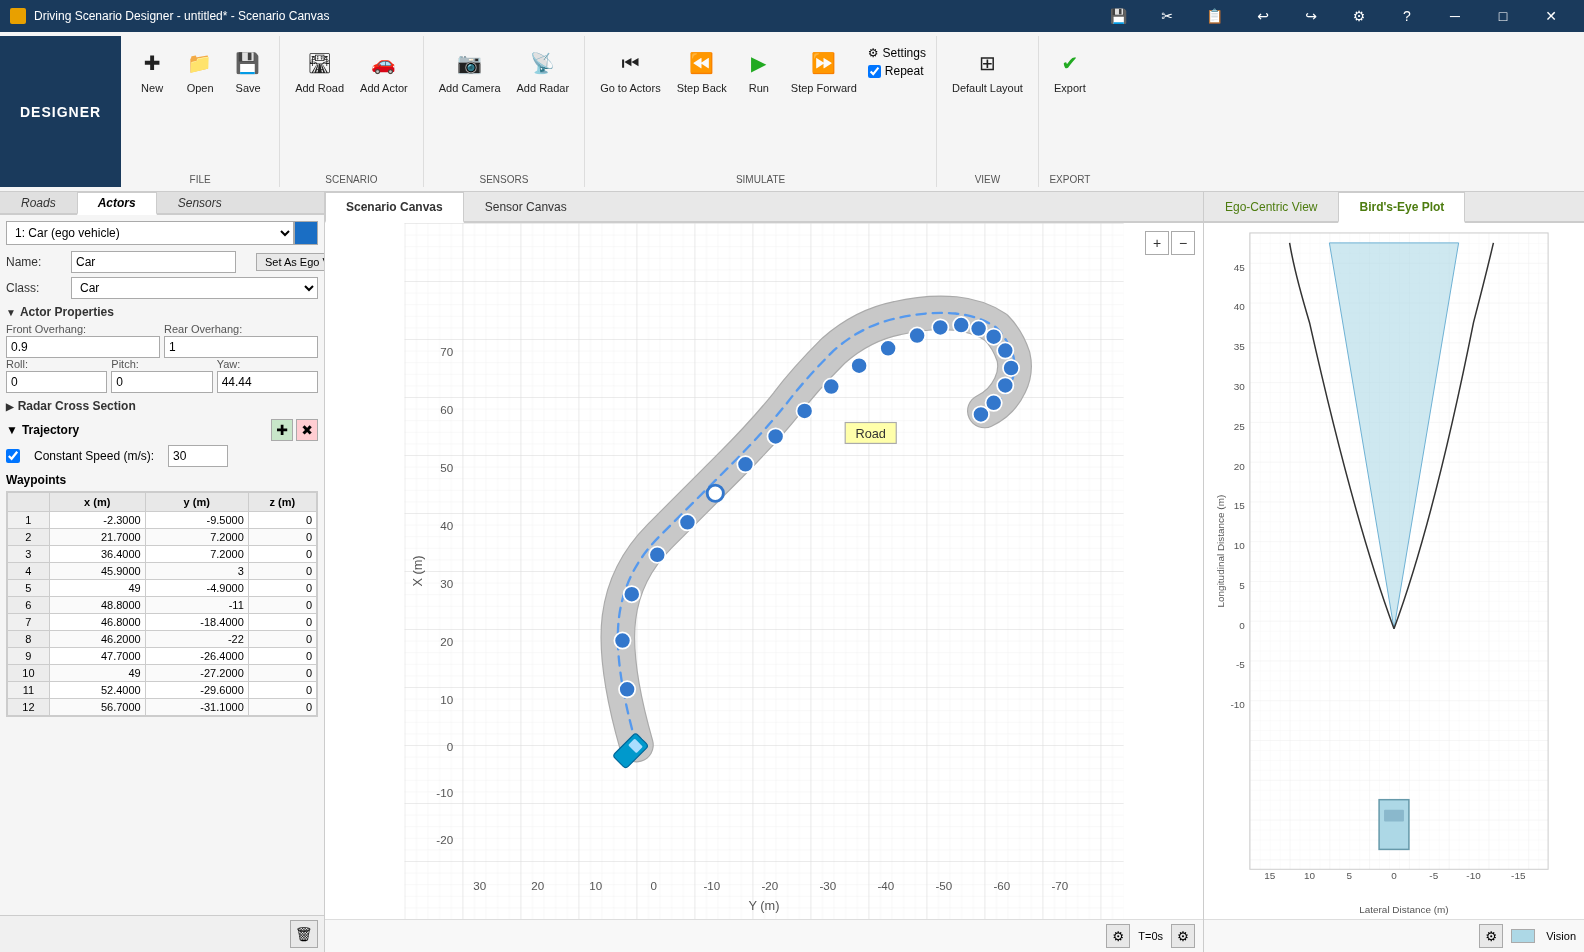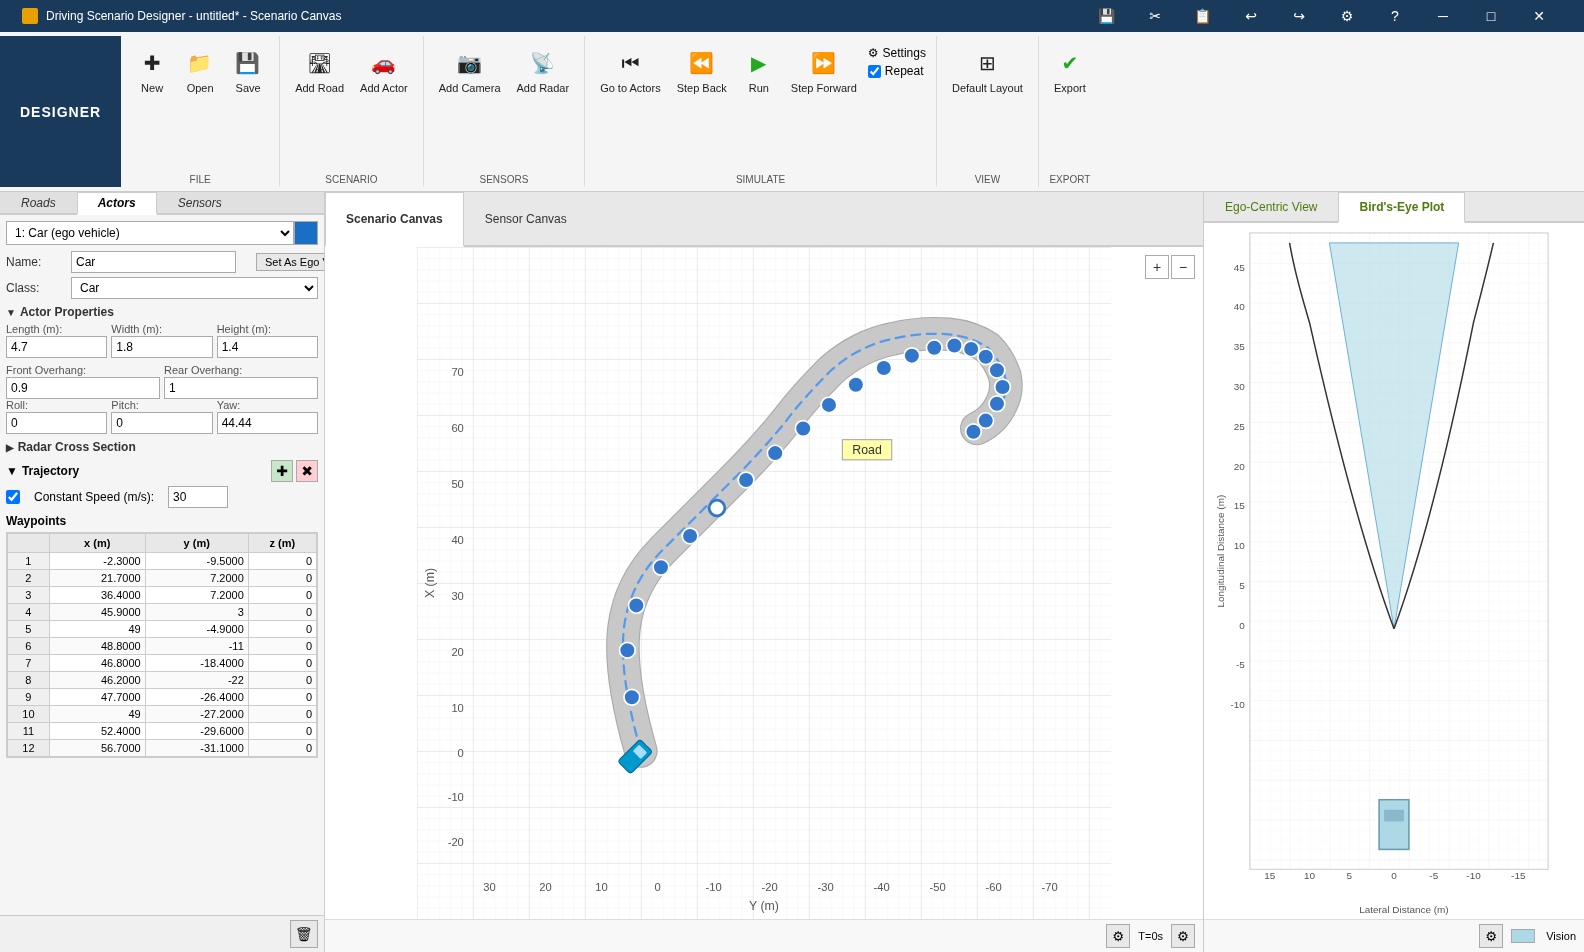--- a/index.html
+++ b/index.html
@@ -5,21 +5,21 @@
     * { box-sizing: border-box; margin: 0; padding: 0; }
     body { font-family: 'Segoe UI', Arial, sans-serif; font-size: 12px; background: #f0f0f0; overflow: hidden; width: 1584px; height: 952px; }
 
     
     .title-bar {
       background: #1a3a5c;
       color: white;
       height: 32px;
       display: flex;
       align-items: center;
-      padding: 0 22px;
+      padding: 0 10px;
       justify-content: space-between;
     }
     .title-bar-left { display: flex; align-items: center; gap: 8px; }
     .title-bar-icon { width: 16px; height: 16px; background: #e8a000; border-radius: 2px; display: inline-block; }
     .title-bar-controls { display: flex; gap: 2px; }
     .title-bar-btn { width: 46px; height: 32px; display: flex; align-items: center; justify-content: center; cursor: pointer; font-size: 14px; color: white; background: transparent; border: none; }
 
     
     .toolbar {
       background: #f5f5f5;
@@ -335,21 +335,21 @@
     }
 
     
     .canvas-tabs {
       display: flex;
       background: #e8e8e8;
       border-bottom: 2px solid #ccc;
       align-items: flex-end;
     }
     .canvas-tab {
-      padding: 19px 20px;
+      padding: 7px 20px;
       cursor: pointer;
       font-size: 12px;
       border: 1px solid transparent;
       border-bottom: none;
       background: transparent;
       color: #333;
     }
     .canvas-tab.active {
       background: white;
       border-color: #ccc;
@@ -634,34 +634,20 @@
         <select class="form-select">
           <option>Car</option>
         </select>
       </div>
 
       <div class="section-header">
         <span class="section-arrow">▼</span>
         <span>Actor Properties</span>
       </div>
 
-      <div class="props-grid">
-        <div class="prop-item">
-          <span class="prop-label">Length (m):</span>
-          <input class="prop-input" type="text" value="4.7" style="">
-        </div>
-        <div class="prop-item">
-          <span class="prop-label">Width (m):</span>
-          <input class="prop-input" type="text" value="1.8" style="">
-        </div>
-        <div class="prop-item">
-          <span class="prop-label">Height (m):</span>
-          <input class="prop-input" type="text" value="1.4" style="">
-        </div>
-      </div>
 
       <div class="props-grid-2">
         <div class="prop-item">
           <span class="prop-label">Front Overhang:</span>
           <input class="prop-input" type="text" value="0.9" style="">
         </div>
         <div class="prop-item">
           <span class="prop-label">Rear Overhang:</span>
           <input class="prop-input" type="text" value="1" style="">
         </div>

